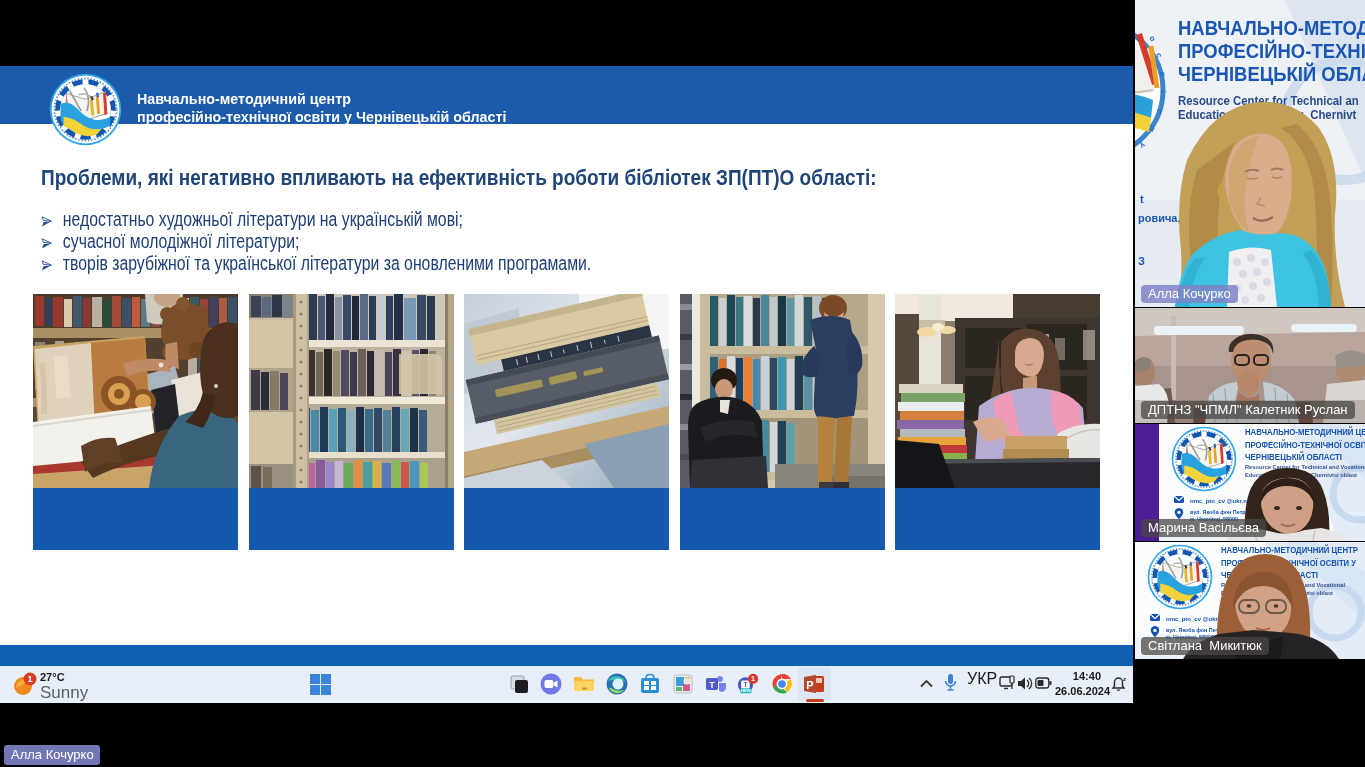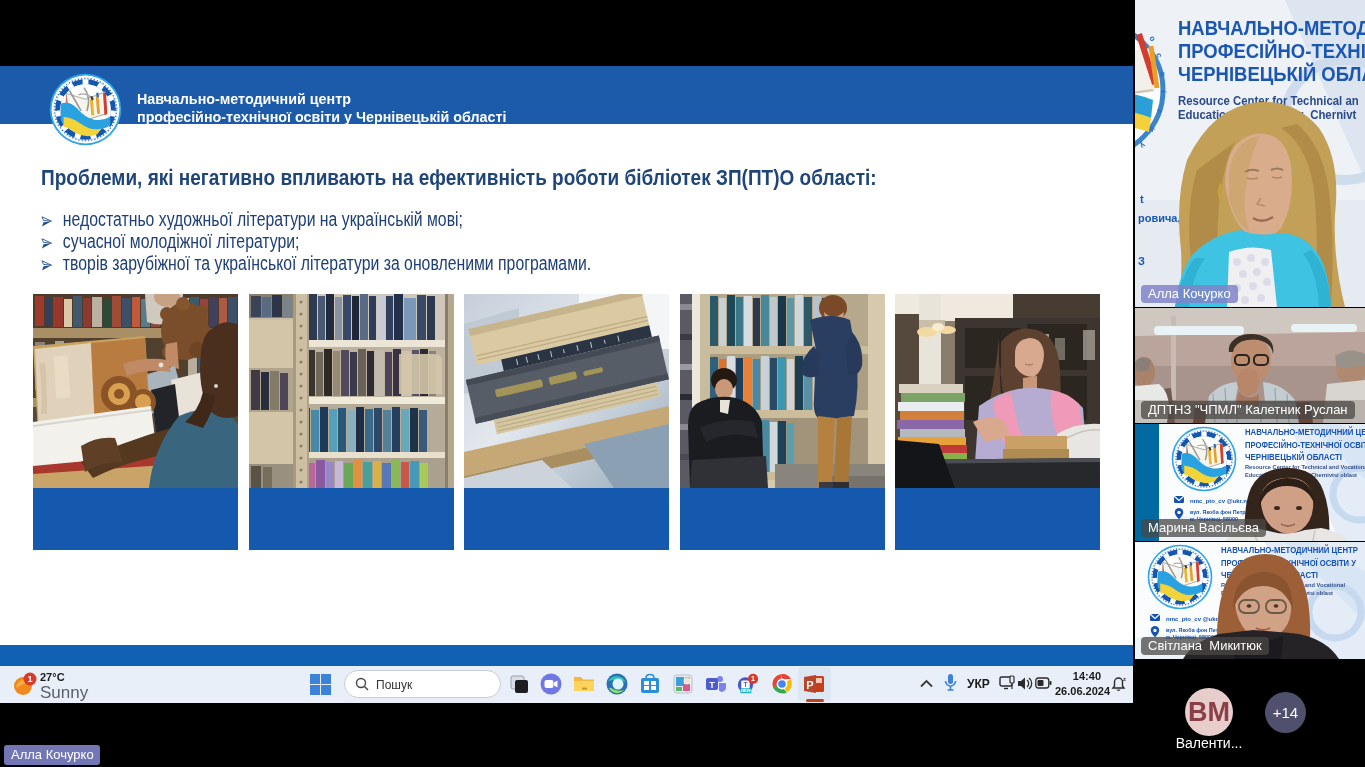--- a/index.html
+++ b/index.html
@@ -37,21 +37,21 @@
 #search { left:344px; top:4px; width:157px; height:28px; background:#fff; border:1px solid #c7cdd6;
   border-radius:15px; color:#444; }
 #search span { position:absolute; left:31px; top:7px; font-size:12px; color:#333; }
 
 
 .tile { left:1135px; width:230px; overflow:hidden; background:#111; }
 .vlabel { position:absolute; left:6px; bottom:4px; padding:1px 7px 2px 7px; color:#fff;
   font-size:13px; background:rgba(75,72,70,0.75); border-radius:4px; white-space:nowrap; z-index:5; }
 #t1 { top:0; height:307px; background:#e8edf4; }
 #t2 { top:308px; height:115px; background:#b9a59d; }
-#t3 { top:424px; height:117px; background:#0369a1;padding-left:24px; }
+#t3 { top:424px; height:117px; background:#4c1d95;padding-left:24px; }
 #t4 { top:542px; height:117px; background:#0c4a6e; }
 #t5 { top:659px; height:108px; background:#000; }
 .pcircle { border-radius:50%; text-align:center; }
 </style>
 </head>
 <body>
 <div id="app">
   <div class="abs" id="slide">
     <div class="abs" id="band"></div>
     <div class="abs" id="bandtext">Навчально-методичний центр<br>професійно-технічної освіти у Чернівецькій області</div>
@@ -468,27 +468,20 @@
       <text x="18" y="10" font-size="9" fill="#fff" text-anchor="middle" font-weight="bold">1</text>
     </svg>
     <div class="abs" style="left:40px;top:5px;font-size:11px;color:#1a1a1a;font-weight:bold;">27°C</div>
     <div class="abs" style="left:40px;top:17px;font-size:17px;color:#5a5f68;">Sunny</div>
     <svg class="abs" style="left:310px;top:8px;" width="21" height="21" viewBox="0 0 21 21">
       <rect x="0" y="0" width="10" height="10" fill="#3b82d8"></rect>
         <rect x="11" y="0" width="10" height="10" fill="#3b82d8"></rect>
       <rect x="0" y="11" width="10" height="10" fill="#3b82d8"></rect>
         <rect x="11" y="11" width="10" height="10" fill="#3b82d8"></rect>
     </svg>
-    <div class="abs" id="search">
-      <svg class="abs" style="left:10px;top:6px;" width="14" height="14" viewBox="0 0 14 14">
-        <circle cx="6" cy="6" r="4.5" fill="none" stroke="#444" stroke-width="1.4"></circle>
-        <path d="M9.5,9.5 L13,13" stroke="#444" stroke-width="1.4"></path>
-      </svg>
-      <span>Пошук</span>
-    </div>
     <svg class="tico" style="left:508px;" viewBox="0 0 22 22">
       <rect x="3" y="3" width="13" height="13" rx="2" fill="#d9dee6" stroke="#9aa2ae" stroke-width="1"></rect>
       <rect x="7" y="7" width="13" height="13" rx="2" fill="#1d1d22"></rect>
     </svg>
     <svg class="tico" style="left:540px;" viewBox="0 0 22 22">
       <circle cx="11" cy="11" r="10.5" fill="#7178e3"></circle>
       <rect x="4.5" y="7" width="9" height="8" rx="2" fill="#fff"></rect>
       <path d="M14,9.5 L17.5,7.5 L17.5,14.5 L14,12.5 Z" fill="#fff"></path>
     </svg>
     <svg class="tico" style="left:573px;" viewBox="0 0 22 22">
@@ -551,21 +544,21 @@
     </svg>
     <div class="abs" style="left:806px;top:33px;width:18px;height:3px;background:#c43e1c;border-radius:2px;"></div>
     <svg class="abs" style="left:920px;top:13px;" width="13" height="9" viewBox="0 0 13 9">
       <path d="M1,7.5 L6.5,2 L12,7.5" stroke="#3a3a3a" stroke-width="1.8" fill="none"></path>
     </svg>
     <svg class="abs" style="left:944px;top:7px;" width="13" height="22" viewBox="0 0 13 22">
       <rect x="4" y="1" width="5" height="10" rx="2.5" fill="#3b82d8"></rect>
       <path d="M1.5,8 a5,5 0 0 0 10,0" stroke="#3b82d8" stroke-width="1.6" fill="none"></path>
       <path d="M6.5,13 L6.5,17 M3.5,17 L9.5,17" stroke="#3b82d8" stroke-width="1.6"></path>
     </svg>
-    <div class="abs" style="left:967px;top:11px;font-size:12px;color:#1a1a1a;font-weight:bold;">УКР</div>
+    <div class="abs" style="left:967px;top:4px;font-size:16px;color:#1a1a1a;">УКР</div>
     <svg class="abs" style="left:999px;top:9px;" width="17" height="17" viewBox="0 0 17 17">
       <rect x="1" y="2" width="12" height="9" rx="1.5" fill="none" stroke="#2a2a2a" stroke-width="1.4"></rect>
       <path d="M5,13.5 L9,13.5" stroke="#2a2a2a" stroke-width="1.4"></path>
       <rect x="11" y="1" width="4" height="7" rx="1" fill="#e9eff8" stroke="#2a2a2a" stroke-width="1.2"></rect>
       <path d="M13,9 L13,14" stroke="#2a2a2a" stroke-width="1.2"></path>
     </svg>
     <svg class="abs" style="left:1017px;top:10px;" width="16" height="15" viewBox="0 0 16 15">
       <path d="M1,5 L4,5 L8,1.5 L8,13.5 L4,10 L1,10 Z" fill="#2a2a2a"></path>
       <path d="M10,4 a4.5,4.5 0 0 1 0,7 M12,2 a7,7 0 0 1 0,11" stroke="#2a2a2a" stroke-width="1.3" fill="none"></path>
     </svg>
@@ -707,25 +700,20 @@
       <path d="M98,68 Q98,32 128,30 Q158,30 158,68 Q150,44 128,44 Q106,44 98,68 Z" fill="#8a5430"></path>
       <rect x="104" y="58" width="20" height="13" rx="6" fill="none" stroke="#6a5a4a" stroke-width="1.8"></rect>
       <rect x="131" y="58" width="20" height="13" rx="6" fill="none" stroke="#6a5a4a" stroke-width="1.8"></rect>
       <ellipse cx="114" cy="64" rx="2.4" ry="1.7" fill="#4a3426"></ellipse>
       <ellipse cx="141" cy="64" rx="2.4" ry="1.7" fill="#4a3426"></ellipse>
       <path d="M121,86 Q128,90 135,86" stroke="#a85a4a" stroke-width="2" fill="none"></path>
       <path d="M48,117 Q58,100 84,92 L118,88 Q146,90 164,92 Q192,98 204,117 Z" fill="#252326"></path>
       <path d="M96,94 Q118,108 148,94 L146,117 L100,117 Z" fill="#1c1a1e"></path>
     </svg>
     <div class="vlabel">Світлана&nbsp; Микитюк</div>
-  </div>
-  <div class="tile abs" id="t5">
-    <div class="abs pcircle" style="left:50px;top:29px;width:48px;height:48px;background:#e7cdcb;color:#8b4048;font-weight:bold;font-size:27px;line-height:48px;">ВМ</div>
-    <div class="abs" style="left:29px;top:76px;width:90px;text-align:center;color:#fff;font-size:14px;">Валенти...</div>
-    <div class="abs pcircle" style="left:130px;top:33px;width:41px;height:41px;background:#50506e;color:#fff;font-size:15px;line-height:41px;">+14</div>
   </div>
 </div>
 <svg width="0" height="0" style="position:absolute">
 <defs>
 <g id="nmclogo">
   <circle cx="50" cy="50" r="49" fill="#30a5ea"></circle>
   <circle cx="50" cy="50" r="46.5" fill="#ffffff"></circle>
   <circle cx="50" cy="50" r="42.5" fill="none" stroke="#2a6fc0" stroke-width="2.4" stroke-dasharray="1.8,2.6" opacity="0.85"></circle>
   <circle cx="50" cy="50" r="38" fill="none" stroke="#1457b0" stroke-width="7"></circle>
   <g fill="#fff">

